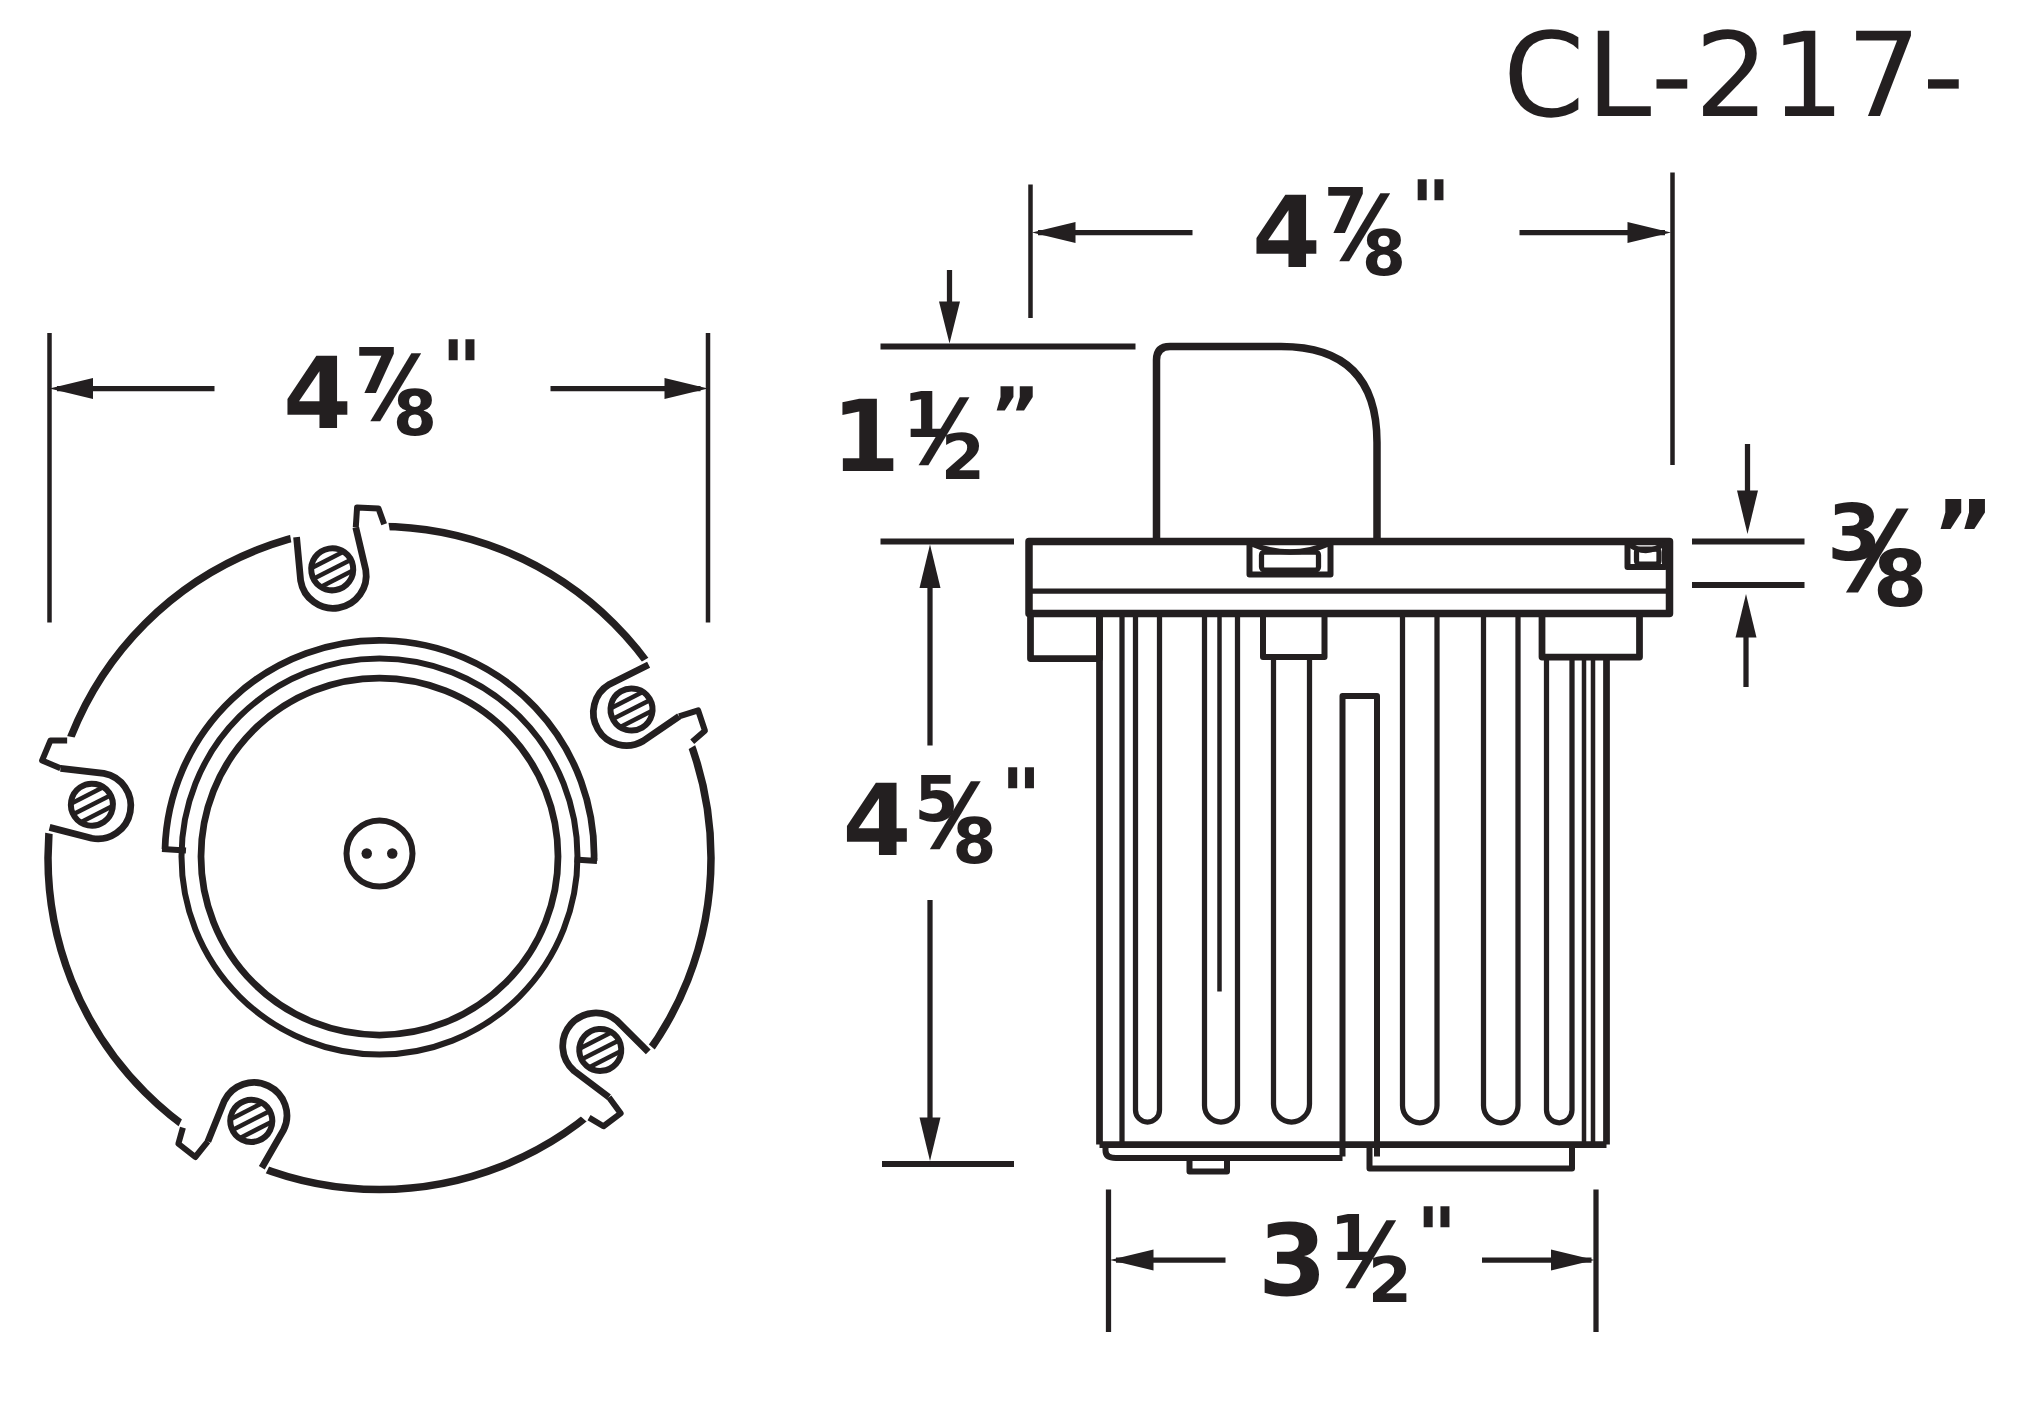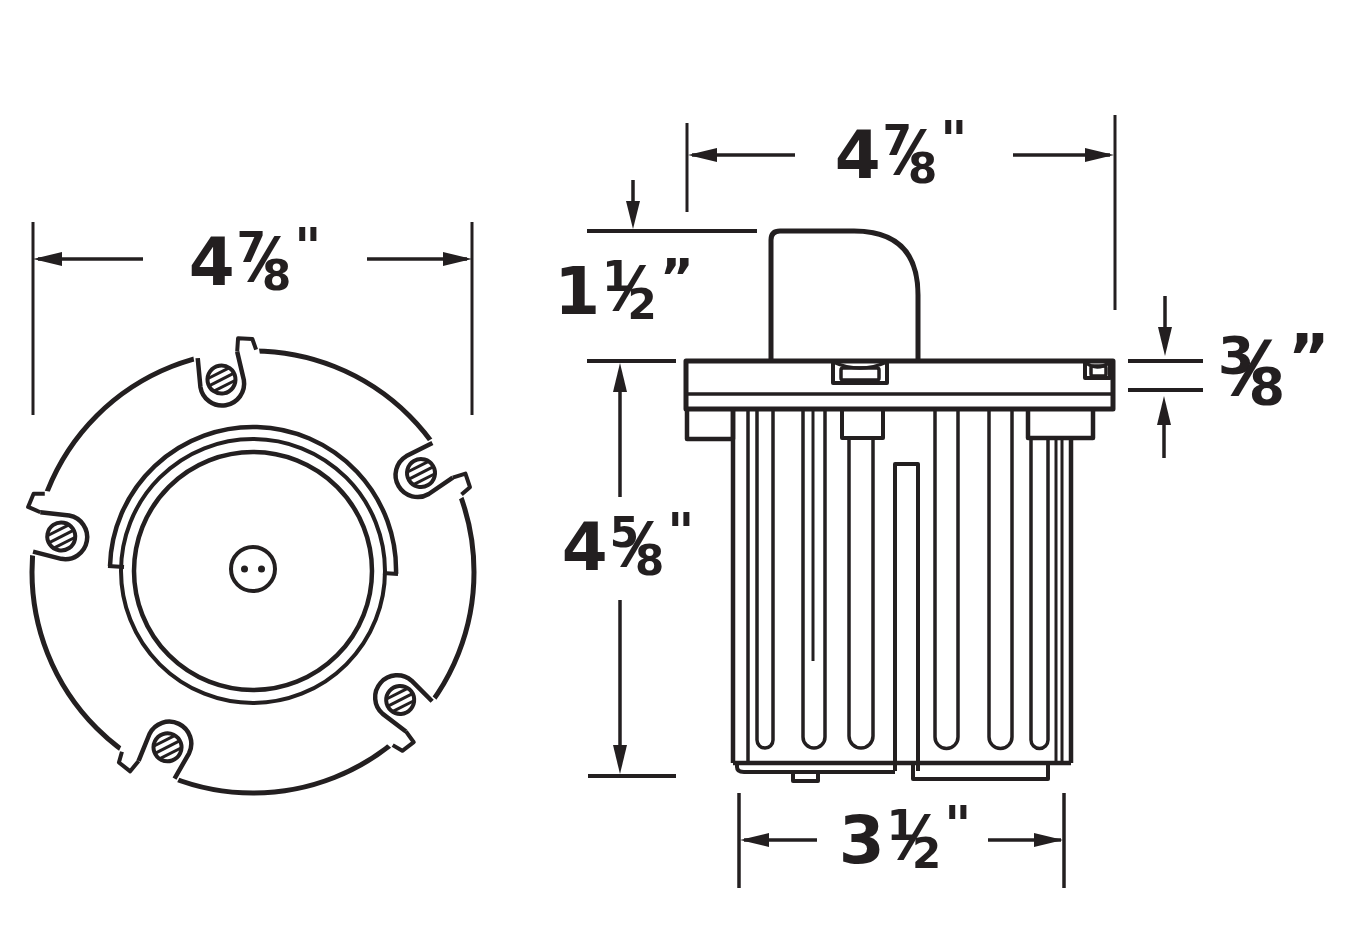--- a/index.html
+++ b/index.html
@@ -182,20 +182,21 @@
         <line x1="739" y1="793" x2="739" y2="888" stroke-width="3.5"></line>
         <line x1="1064" y1="793" x2="1064" y2="888" stroke-width="3.5"></line>
         <line x1="744" y1="840" x2="817" y2="840" stroke-width="3.5"></line>
         <line x1="988" y1="840" x2="1061" y2="840" stroke-width="3.5"></line>
         <polygon points="740,840 769,833 769,847" fill="#231f20" stroke="none"></polygon>
         <polygon points="1063,840 1034,833 1034,847" fill="#231f20" stroke="none"></polygon>
       </g>
     </g>
   </svg>
 
+  <div id="title">CL-217-</div>
 
   <div class="dim-label" style="left:255px;top:263px;">
     <span class="whole">4</span>
     <span class="fnum">7</span>
     <span class="fslash">⁄</span>
     <span class="fden">8</span>
     <span class="unit">"</span>
   </div>
 
   <div class="dim-label" style="left:901px;top:156px;">

